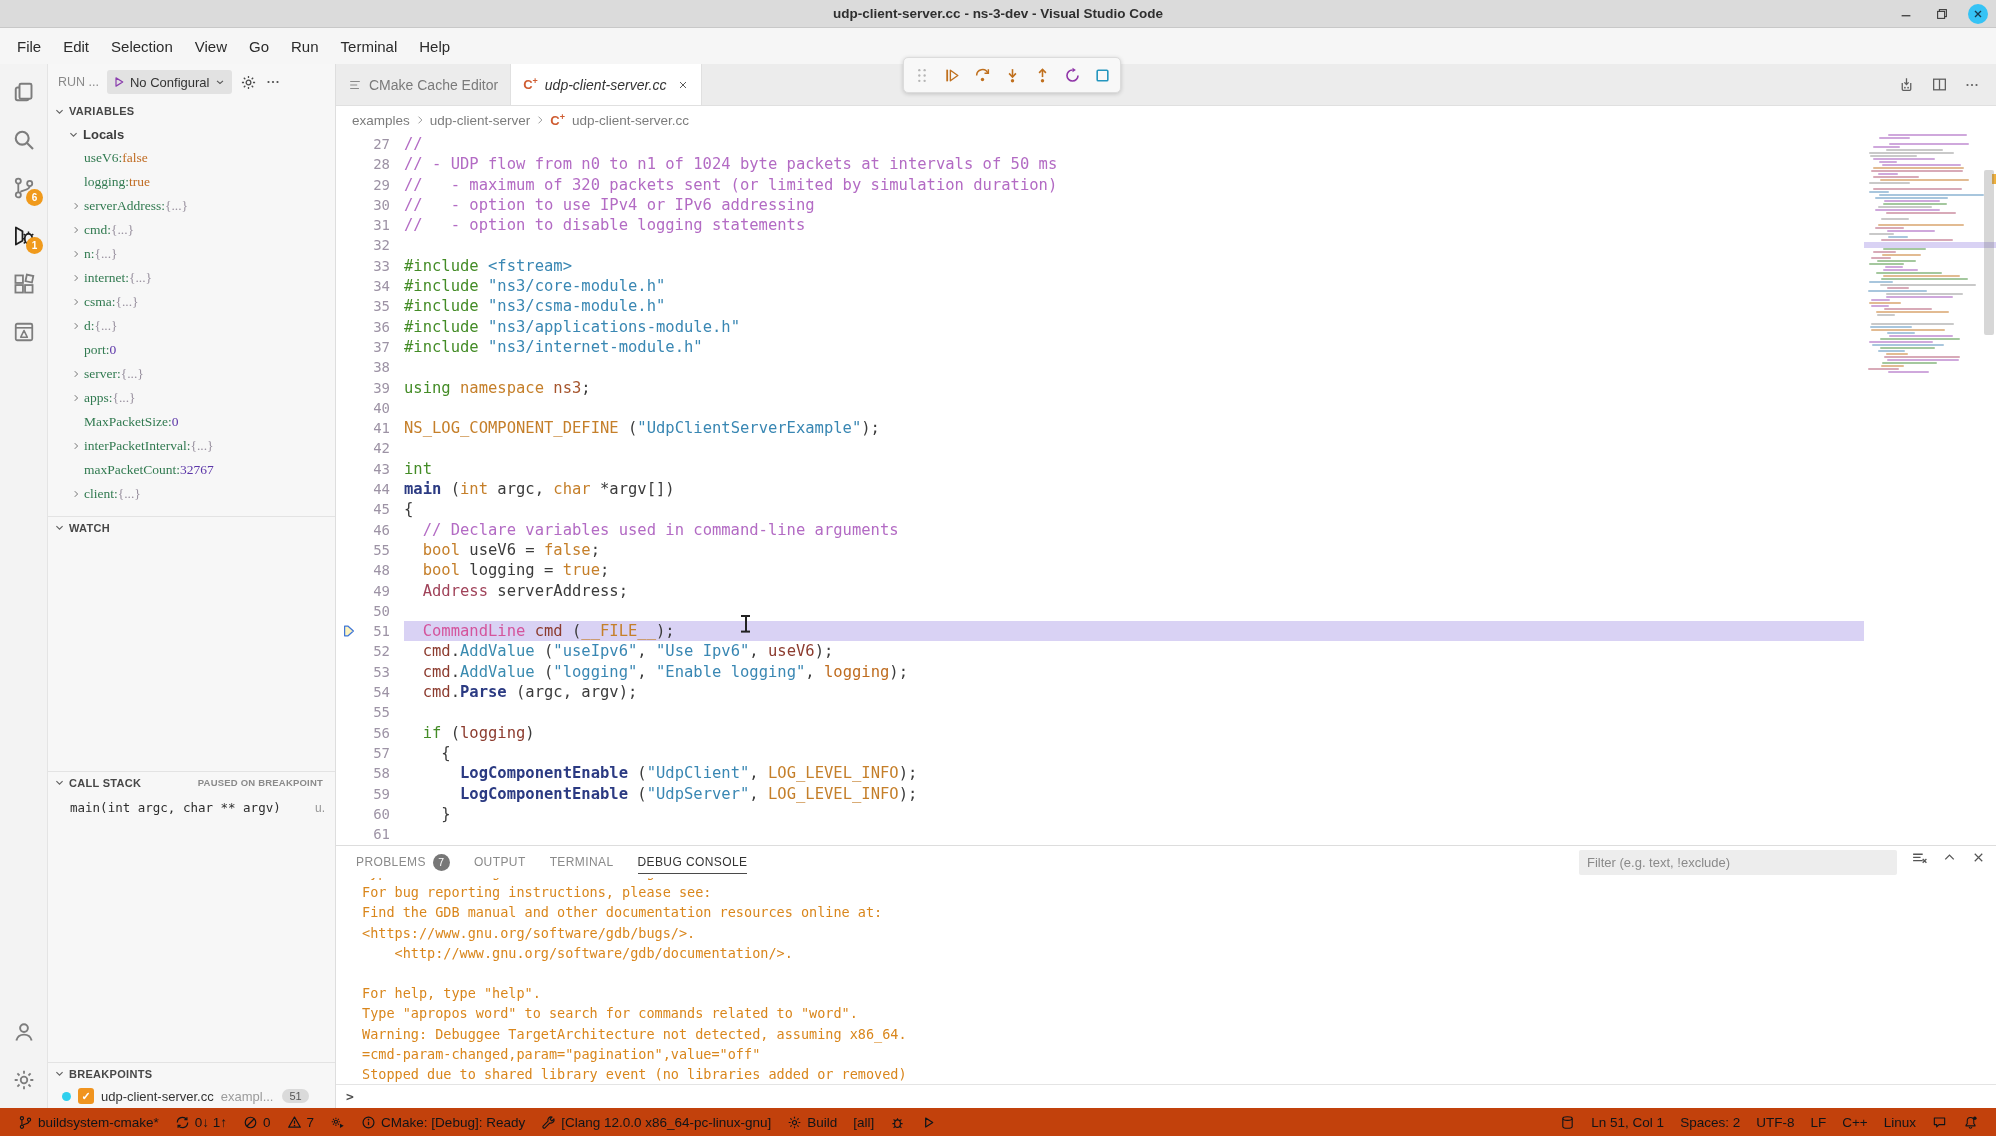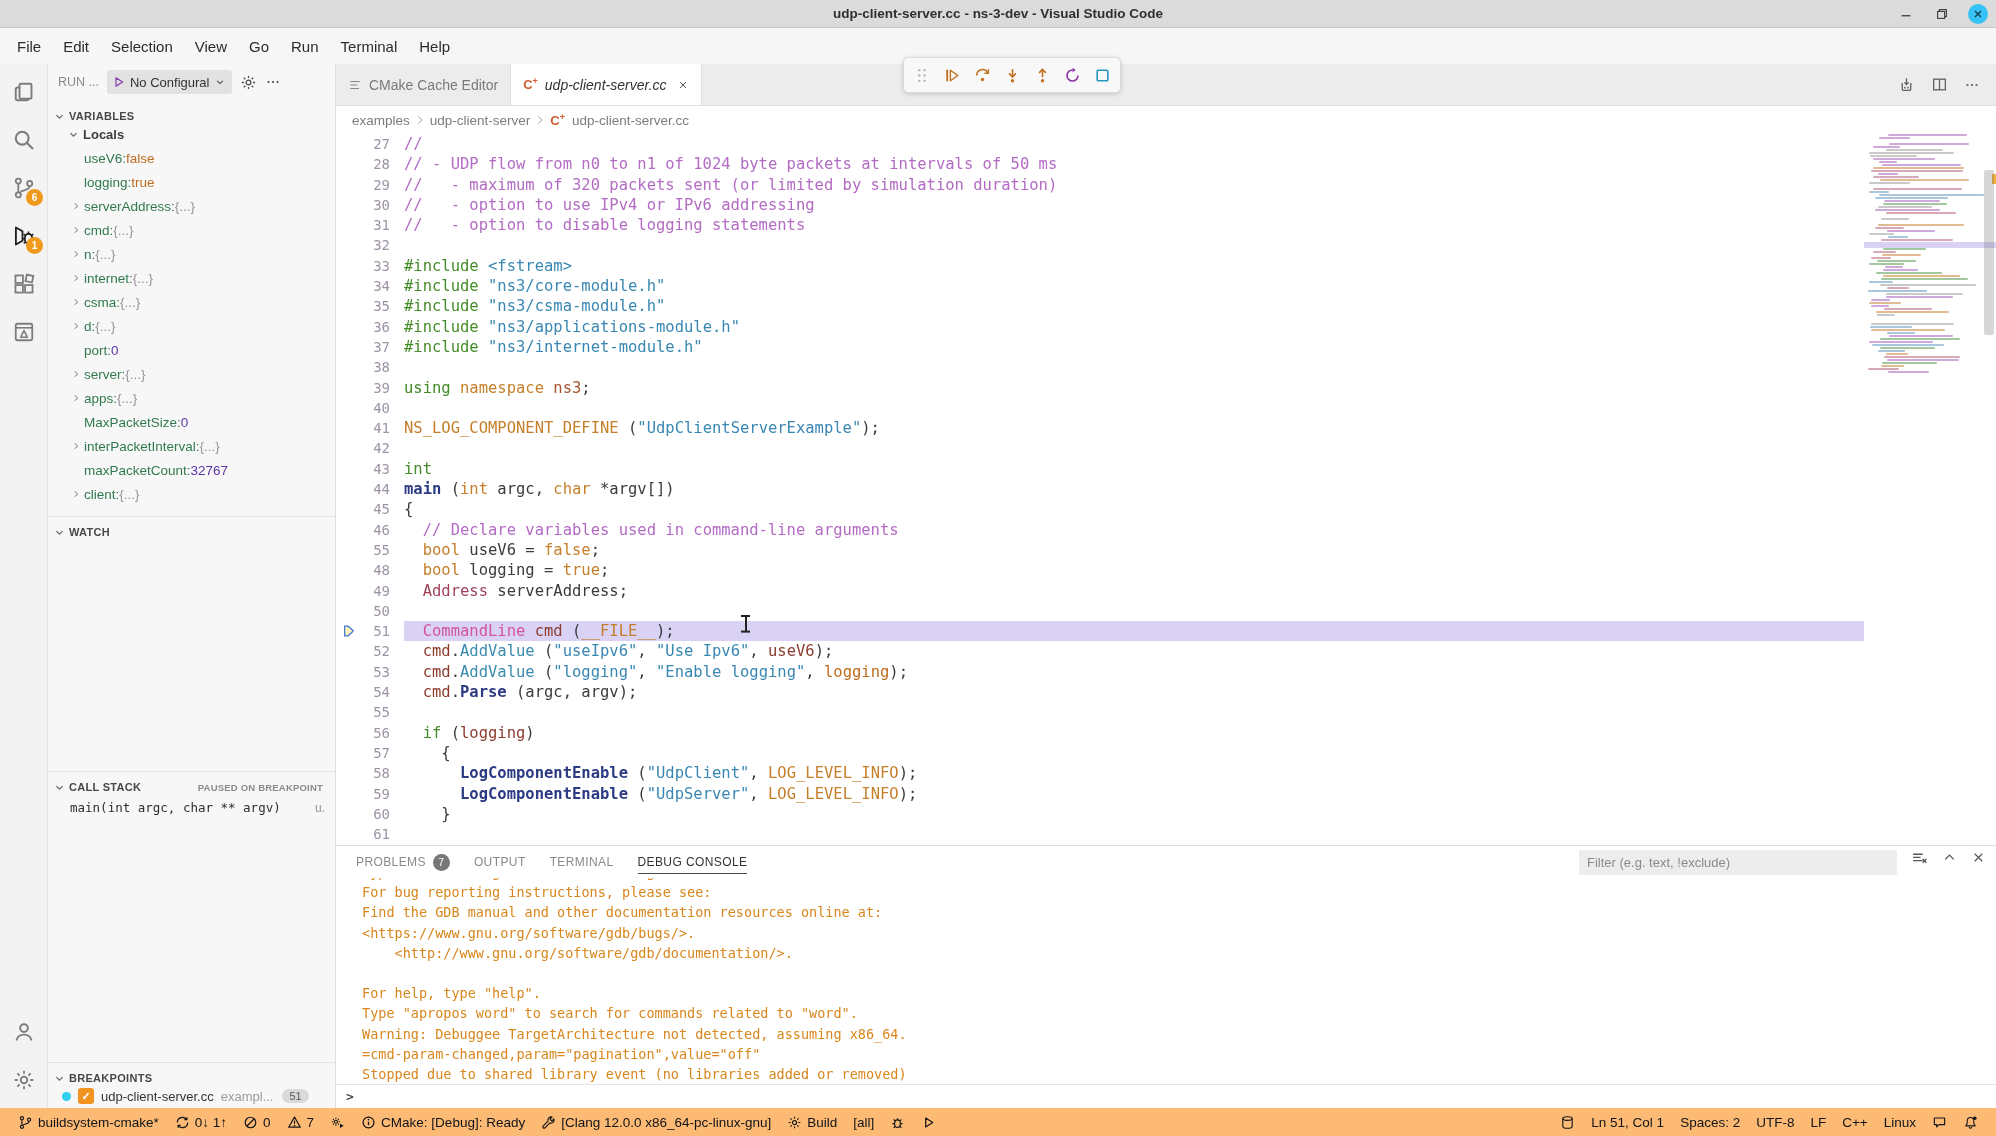--- a/index.html
+++ b/index.html
@@ -20,25 +20,25 @@
   .activitybar{width:48px;background:#f3f3f3;border-right:1px solid #e4e4e4;display:flex;flex-direction:column;justify-content:space-between;padding:4px 0}
   .act-item{width:48px;height:48px;display:flex;align-items:center;justify-content:center;color:#7d7d7d;position:relative}
   .act-item.active{color:#1f1f1f}
   .act-badge{position:absolute;right:5px;bottom:6px;min-width:17px;height:17px;border-radius:9px;background:#f09a1c;color:#fff;font-size:10px;font-weight:bold;display:flex;align-items:center;justify-content:center;padding:0 3px}
   
   .sidebar{width:288px;background:#f7f7f7;border-right:1px solid #dedede;display:flex;flex-direction:column;font-size:13px}
   .runbar{height:36px;display:flex;align-items:center;gap:8px;padding:0 10px}
   .runlabel{color:#8a8a8a;font-size:12.5px;white-space:nowrap}
   .runpill{height:24px;background:#e2e2e2;border-radius:3px;display:flex;align-items:center;gap:5px;padding:0 6px;max-width:130px;overflow:hidden}
   .runpill .cfg{font-size:13px;color:#333;white-space:nowrap;overflow:hidden}
-  .sechead{height:22px;display:flex;align-items:flex-end;gap:4px;padding:0 4px 0 6px;font-size:11px;font-weight:bold;color:#474747;letter-spacing:.3px}
+  .sechead{height:22px;display:flex;align-items:center;gap:4px;padding:0 4px 0 6px;font-size:11px;font-weight:bold;color:#474747;letter-spacing:.3px}
   .sechead.bordered{border-top:1px solid #e3e3e3}
   .subhead{height:24px;display:flex;align-items:center;gap:4px;padding-left:20px;font-weight:bold;color:#3e3e3e;font-size:13px}
   .pausedbadge{margin-left:auto;font-size:9.5px;font-weight:bold;color:#8a8a8a;padding-right:8px;letter-spacing:.2px}
-  .vrow{height:24px;display:flex;align-items:center;font-family:Liberation Sans, sans-serif;font-size:13.5px;white-space:nowrap}
+  .vrow{height:24px;display:flex;align-items:center;font-family:Liberation Serif, serif;font-size:13.5px;white-space:nowrap}
   .vrow .twisty{width:16px;display:flex;justify-content:center;color:#6a6a6a;flex:none}
   .vname{color:#317a50}
   .v-bool{color:#c06c23}
   .v-obj{color:#9a92a0}
   .v-num{color:#5b35a8}
   .vars-indent{padding-left:36px}
   .vars-exp{padding-left:20px}
   .watchspace{height:233px}
   .csrow{height:22px;display:flex;align-items:flex-end;padding-left:22px;font-family:"DejaVu Sans Mono",monospace;font-size:12.5px;color:#2e2e2e}
   .cssuffix{margin-left:auto;padding-right:10px;color:#969696;font-family:"Liberation Sans",sans-serif;font-size:12px}
@@ -89,21 +89,21 @@
   .ptab.active::after{content:"";position:absolute;left:0;right:0;bottom:4px;height:1.5px;background:#4a4a4a}
   .pbadge{min-width:17px;height:17px;border-radius:9px;background:#777;color:#fff;font-size:10.5px;display:flex;align-items:center;justify-content:center;padding:0 3px}
   .pright{margin-left:auto;display:flex;align-items:flex-start;gap:14px;color:#555}
   .pfilter{width:318px;height:25px;background:#ededed;border:none;border-radius:2px;padding:0 8px;font-size:13px;color:#333;font-family:"Liberation Sans",sans-serif;outline:none}
   .pfilter::placeholder{color:#8a8a8a}
   .console{flex:1;overflow:hidden;padding-left:26px;font-family:"DejaVu Sans Mono",monospace;font-size:13.5px;line-height:20.2px;color:#d9861c}
   .conline{white-space:pre}
   .conline.clip{margin-top:-16px}
   .promptrow{height:24px;border-top:1px solid #e4e4e4;display:flex;align-items:center;padding-left:10px;font-family:"DejaVu Sans Mono",monospace;font-size:13px;font-weight:bold;color:#4d4d4d}
   
-  .statusbar{height:28px;background:#fdba74;color:#101418;display:flex;align-items:flex-end;justify-content:space-between;padding:0 10px;font-size:13.5px}
+  .statusbar{height:28px;background:#c2410c;color:#101418;display:flex;align-items:flex-end;justify-content:space-between;padding:0 10px;font-size:13.5px}
   .sgroup{display:flex;align-items:center;height:100%}
   .sitem{display:flex;align-items:center;gap:5px;padding:0 8px;height:100%;white-space:nowrap}
   
   .mcursor{position:absolute;left:740px;top:614px;width:11px;height:20px;z-index:60;pointer-events:none}
   .mcursor::before{content:"";position:absolute;left:5px;top:2px;width:1.6px;height:16px;background:#222}
   .mcursor::after{content:"";position:absolute;left:1px;top:1px;width:9px;height:1.6px;background:#222;box-shadow:0 15.6px 0 #222}
 </style>
 </head>
 <body>
 

